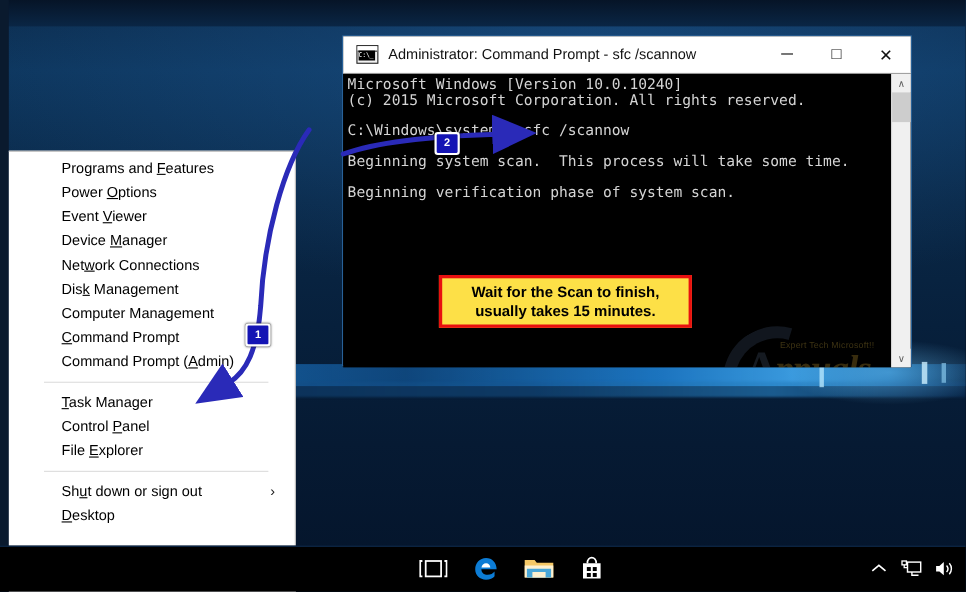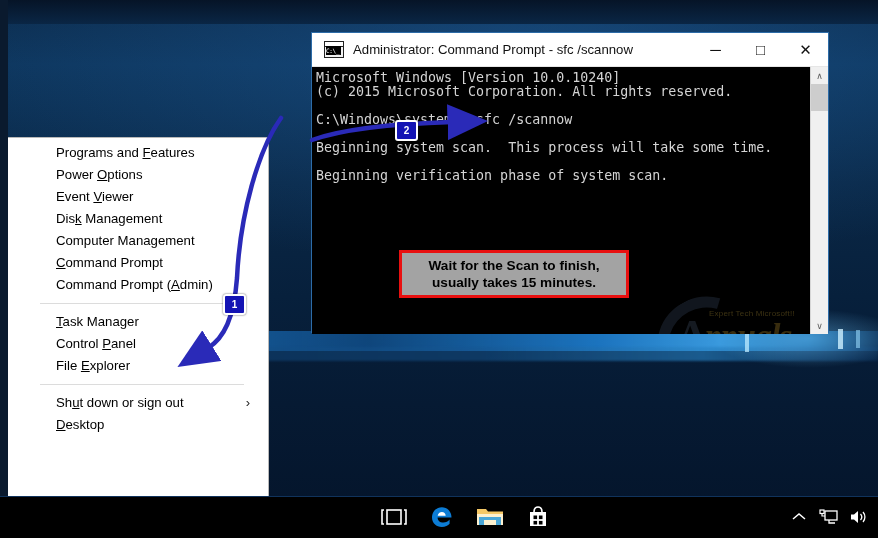--- a/index.html
+++ b/index.html
@@ -98,21 +98,21 @@
   .wm-ring{position:absolute;left:0;top:2px;width:74px;height:70px;border-radius:50%;
     border:11px solid #3a4a63;border-right-color:transparent;transform:rotate(-28deg);}
   .wm-a{position:absolute;left:20px;top:20px;font-family:"Liberation Serif",serif;
     font-size:42px;font-weight:700;color:#46576f;line-height:40px;}
   .wm-txt{position:absolute;left:52px;top:14px;font-size:8px;color:#c2a23c;letter-spacing:.2px;white-space:nowrap;}
   .wm-word{position:absolute;left:48px;top:22px;font-family:"Liberation Serif",serif;font-size:34px;
     font-weight:700;font-style:italic;color:#b9932f;letter-spacing:-1px;}
 
   
   .callout{position:absolute;left:399px;top:250px;width:230px;height:48px;
-    background:#a3a3a3;border:3px solid #e81010;box-sizing:border-box;
+    background:#fde047;border:3px solid #e81010;box-sizing:border-box;
     display:flex;flex-direction:column;align-items:center;justify-content:center;}
   .callout div{font-size:13.6px;font-weight:700;color:#000;line-height:17px;text-align:center;
     font-family:"Liberation Sans", sans-serif;}
 
   
   .arrow-svg{position:absolute;left:0;top:0;width:878px;height:538px;pointer-events:none;}
   .badge{position:absolute;width:19px;height:17px;background:#1414b4;border:2px solid #fff;
     border-radius:3px;box-shadow:0 0 2px rgba(0,0,0,.7);
     display:flex;align-items:center;justify-content:center;
     font-size:10px;font-weight:700;color:#fff;font-family:"Liberation Sans",sans-serif;}
@@ -171,20 +171,22 @@
     <div>Wait for the Scan to finish,</div>
     <div>usually takes 15 minutes.</div>
   </div>
 
   <div class="winx">
     <div class="wx-group">
       <ul id="g0">
           <li><span>Programs and <span class="ul-u">F</span>eatures</span></li>
           <li><span>Power <span class="ul-u">O</span>ptions</span></li>
           <li><span>Event <span class="ul-u">V</span>iewer</span></li>
+          <li><span>Device <span class="ul-u">M</span>anager</span></li>
+          <li><span>Net<span class="ul-u">w</span>ork Connections</span></li>
           <li><span>Dis<span class="ul-u">k</span> Management</span></li>
           <li><span>Computer Mana<span class="ul-u">g</span>ement</span></li>
           <li><span><span class="ul-u">C</span>ommand Prompt</span></li>
           <li><span>Command Prompt (<span class="ul-u">A</span>dmin)</span></li>
         </ul>
     </div>
     <div class="wx-div"></div>
     <div class="wx-group">
       <ul id="g1">
           <li><span><span class="ul-u">T</span>ask Manager</span></li>

